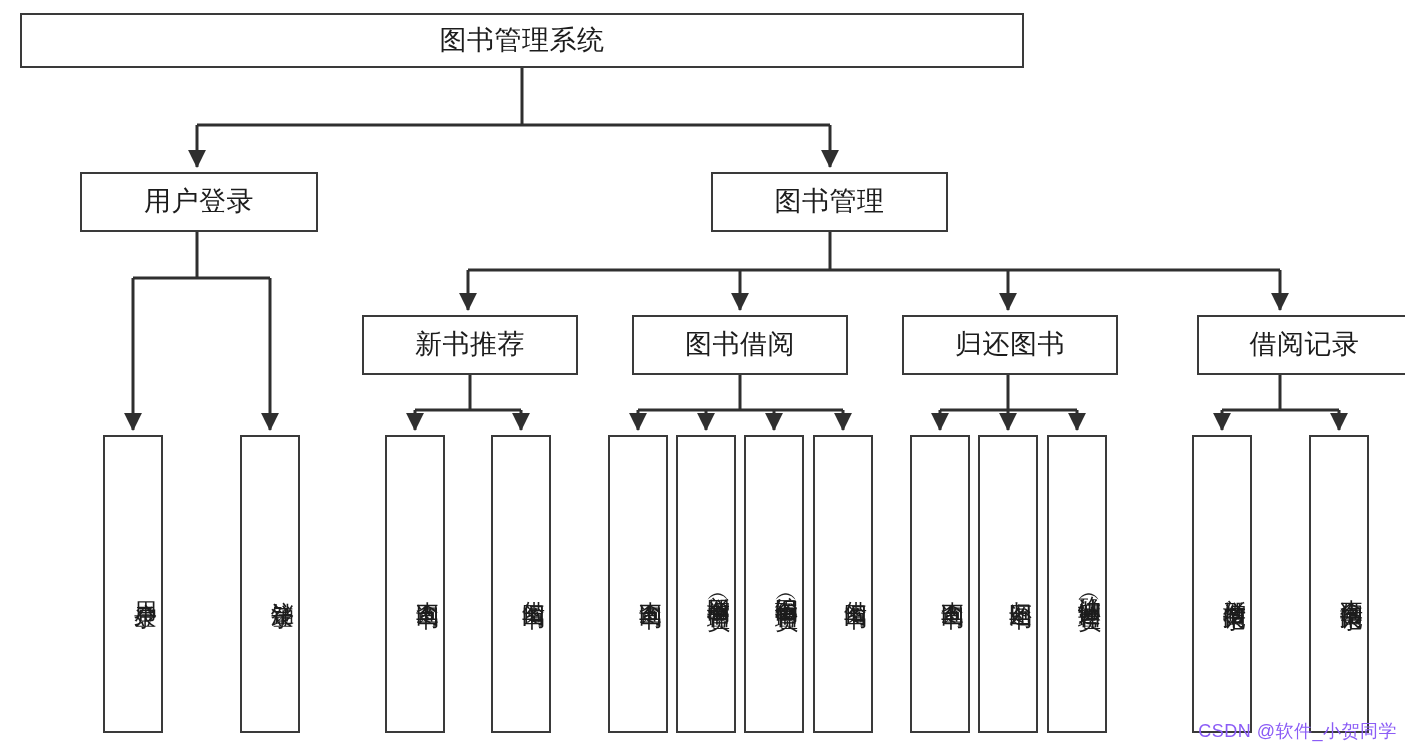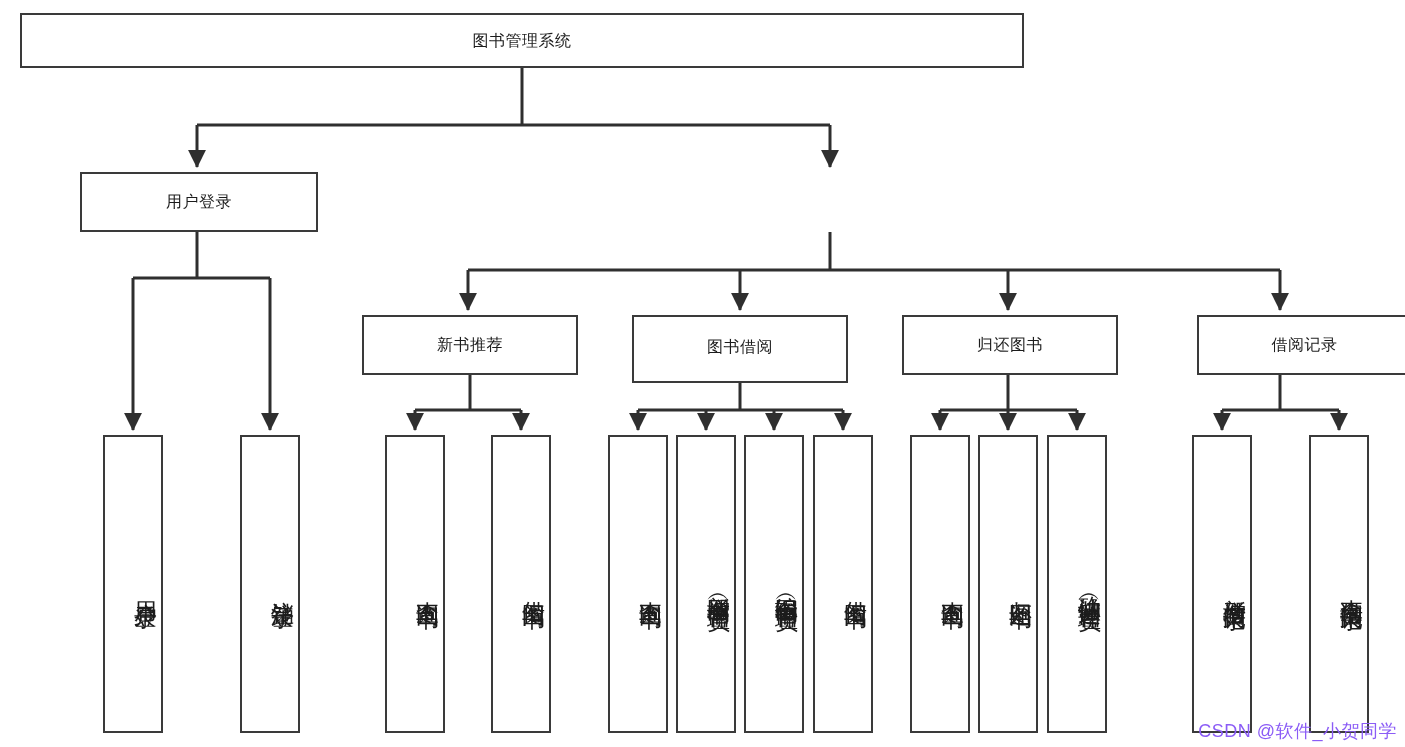--- a/index.html
+++ b/index.html
@@ -29,21 +29,21 @@
     position: absolute;
     box-sizing: border-box;
     background: #ffffff;
     border: 2.5px solid #3a3a3a;
     display: flex;
     align-items: center;
     justify-content: center;
     color: #1c1c1c;
   }
   .node-h {
-    font-size: 16px;
+    font-size: 27px;
     letter-spacing: 0.5px;
     line-height: 1.1;
     white-space: nowrap;
   }
   .node-v {
     writing-mode: vertical-rl;
     text-orientation: upright;
     font-size: 23px;
     line-height: 1.35;
     letter-spacing: 2px;
@@ -125,26 +125,29 @@
   </svg>
 
   <div class="node node-h" style="left:20px; top:13px; width:1004px; height:55px;">
     <span>图书管理系统</span>
   </div>
 
   <div class="node node-h" style="left:80px; top:172px; width:238px; height:60px;">
     <span>用户登录</span>
   </div>
 
+  <div class="node node-h" style="left:711px; top:172px; width:237px; height:60px;">
+    <span>图书管理</span>
+  </div>
 
   <div class="node node-h" style="left:362px; top:315px; width:216px; height:60px;">
     <span>新书推荐</span>
   </div>
 
-  <div class="node node-h" style="left:632px; top:315px; width:216px; height:68px;font-family:Liberation Mono, monospace;">
+  <div class="node node-h" style="left:632px; top:315px; width:216px; height:60px;">
     <span>图书借阅</span>
   </div>
 
   <div class="node node-h" style="left:902px; top:315px; width:216px; height:60px;">
     <span>归还图书</span>
   </div>
 
   <div class="node node-h" style="left:1197px; top:315px; width:215px; height:60px;">
     <span>借阅记录</span>
   </div>

